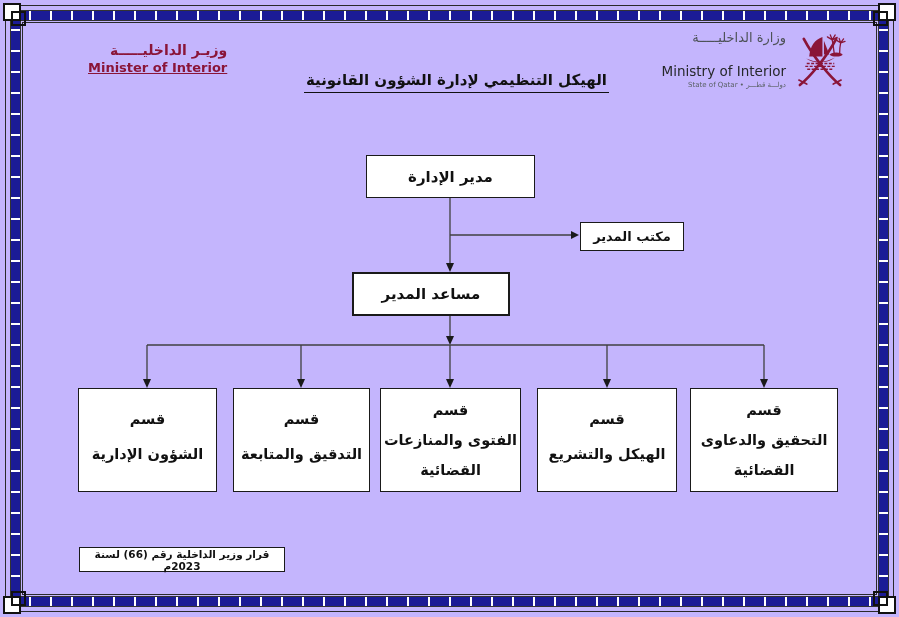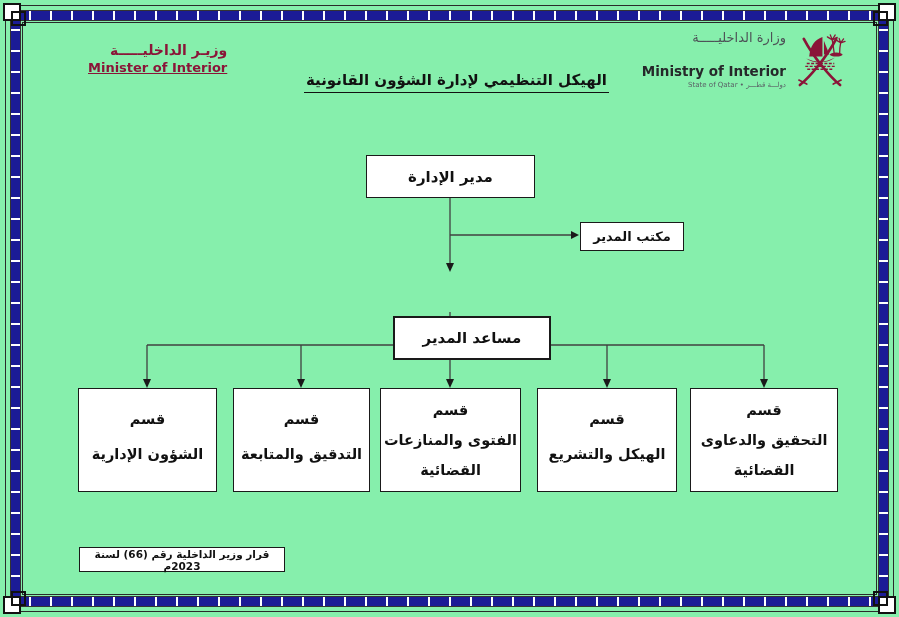--- a/index.html
+++ b/index.html
@@ -1,17 +1,17 @@
 <!DOCTYPE html>
 <html lang="ar"><head>
 <meta charset="utf-8">
 <style>
   html,body { margin:0; padding:0; background:#e8e8e8; }
   .page {
-    position:relative; width:899px; height:617px; background:#86efac;
+    position:relative; width:899px; height:617px; background:#c4b5fd;
     font-family:"DejaVu Sans", sans-serif; overflow:hidden; margin:0 auto;
   }
   
   .frame-outer { position:absolute; inset:5px; border:1px solid #2a2a2a; pointer-events:none; }
   .frame-inner { position:absolute; inset:22px; border:1px solid #2a2a2a; pointer-events:none; }
   .band { position:absolute; background:#1b1b96; pointer-events:none; }
   .band-top, .band-bottom {
     left:10px; right:10px; height:9px;
     background:repeating-linear-gradient(90deg,#1b1b96 0 19px,#ffffff 19px 21px);
     border-top:1px solid #333; border-bottom:1px solid #333;
@@ -31,21 +31,21 @@
   .corner.bl { left:3px; bottom:3px; transform:scaleY(-1); }
   .corner.br { right:3px; bottom:3px; transform:scale(-1,-1); }
 
   
   .logo-left { position:absolute; left:88px; top:42px; color:#8A1538; }
   .logo-left .ar { font-size:14px; font-weight:600; direction:rtl; letter-spacing:0; }
   .logo-left .en { font-size:13px; font-weight:600; margin-top:2px;text-decoration:underline; }
   .logo-right { position:absolute; right:52px; top:28px; display:flex; align-items:center; gap:7px; }
   .logo-right .txt { text-align:right; }
   .logo-right .ar { font-size:13px; color:#4d5257; direction:rtl; }
-  .logo-right .en { font-size:13.5px; font-weight:700; color:#26282a; margin-top:18px; }
+  .logo-right .en { font-size:13.5px; font-weight:400; color:#26282a; margin-top:18px; }
   .logo-right .sub { font-size:7px; color:#5a6166; margin-top:2px; direction:ltr; }
 
   
   .title-wrap { position:absolute; left:0; right:0; top:70px; text-align:center; }
   .title-wrap span {
     display:inline-block; direction:rtl; font-size:15px; font-weight:700; color:#111;
     border-bottom:1.6px solid #111; padding:0 2px 3px 2px; margin-left:14px;
   }
 
   
@@ -54,21 +54,21 @@
   .connectors polygon { fill:#1a1a1a; }
 
   
   .obox {
     position:absolute; background:#fff; border:1.6px solid #1a1a1a;
     display:flex; align-items:center; justify-content:center;
     direction:rtl; font-weight:700; color:#111; text-align:center;
   }
   .box-director  { left:366px; top:155px; width:167px; height:41px; font-size:15px; }
   .box-office    { left:580px; top:222px; width:102px; height:27px; font-size:13px; }
-  .box-assistant { left:393px; top:272px; width:154px; height:40px; font-size:15px; border-width:2.2px;margin-top:44px; }
+  .box-assistant { left:352px; top:272px; width:154px; height:40px; font-size:15px; border-width:2.2px; }
 
   .section-box {
     position:absolute; top:388px; height:104px; background:#fff; border:1.6px solid #1a1a1a;
     display:flex; flex-direction:column; align-items:center; padding-top:12px; gap:12px;
     direction:rtl; font-weight:700; font-size:14.5px; color:#111; text-align:center;
     box-sizing:border-box; line-height:1.25;
   }
   .section-box.two { padding-top:21px; gap:17px; }
   .s-invest    { left:690px; width:148px; }
   .s-fatwa     { left:537px; width:140px; }

